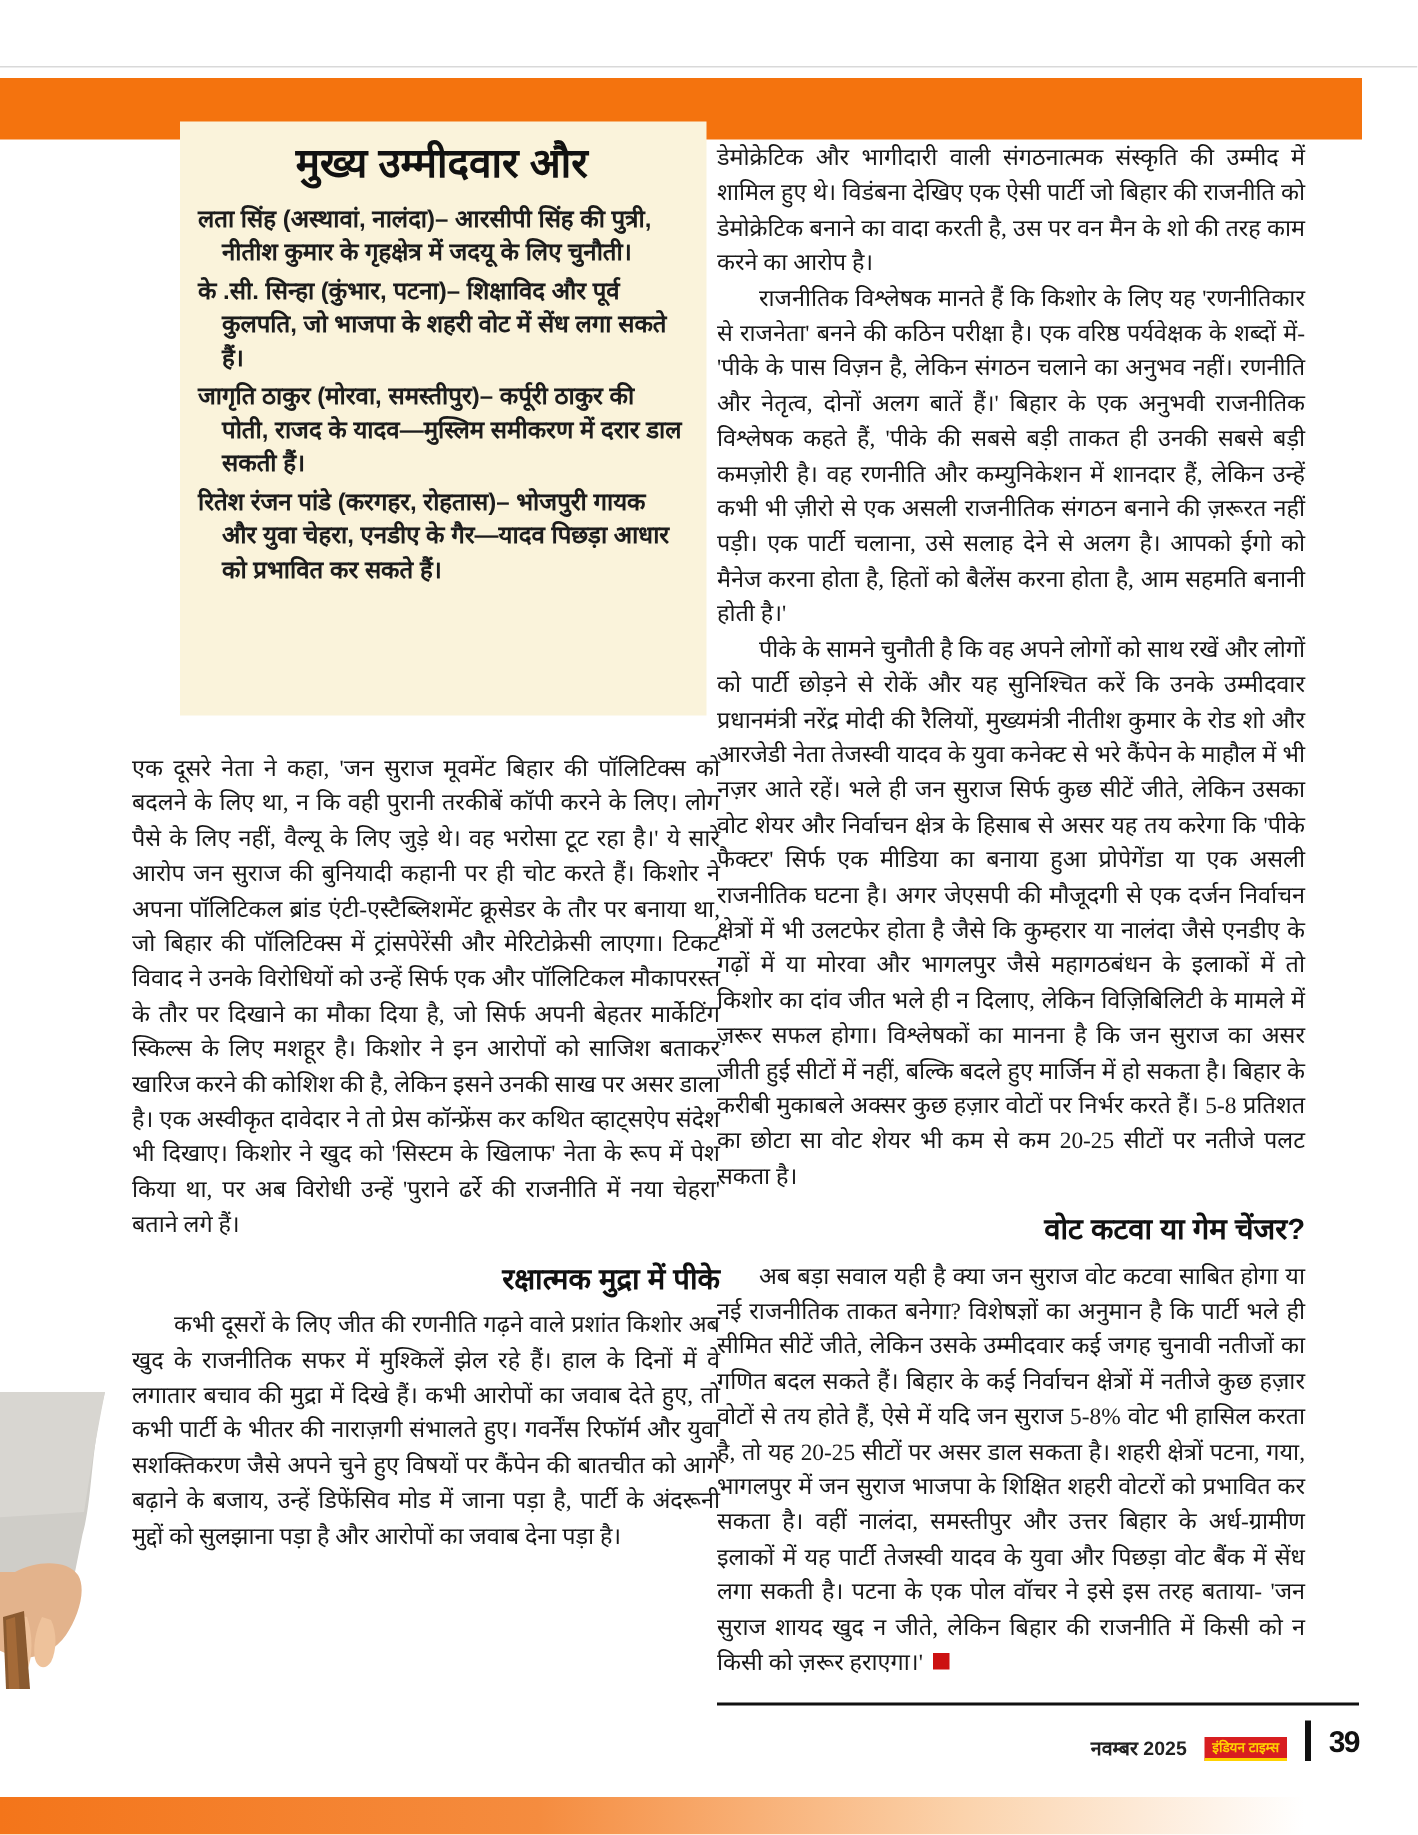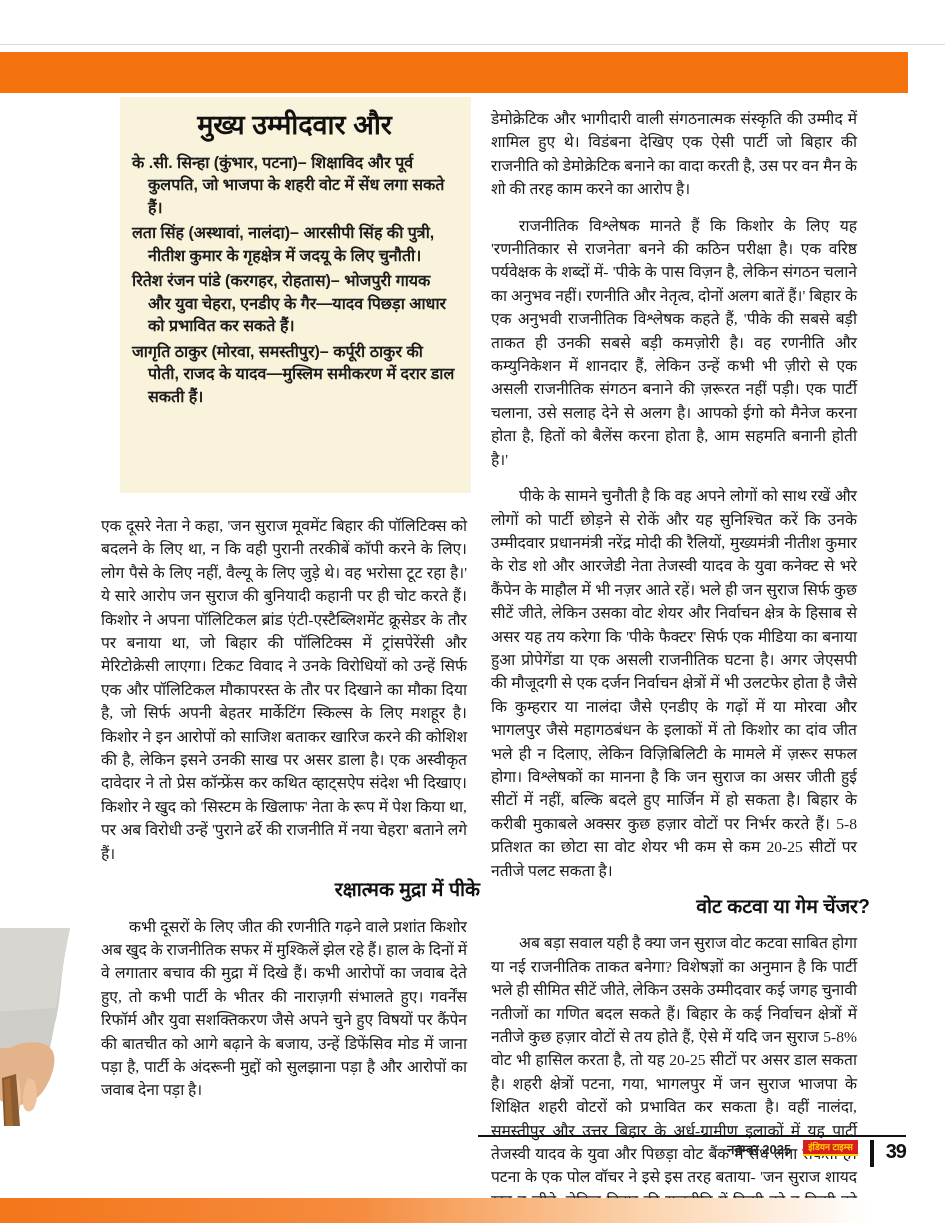--- a/index.html
+++ b/index.html
@@ -7,67 +7,67 @@
     width:945px;height:1223px;position:relative;background:#ffffff;
     font-family:"Liberation Serif","DejaVu Serif",serif;color:#181818;
     overflow:hidden;
   }
   .topline{position:absolute;left:0;top:44px;width:945px;height:1px;background:#d9d9d9;}
   .topbar{position:absolute;left:0;top:52px;width:908px;height:41px;background:var(--top-bar,#F4730E);}
   .bottomband{position:absolute;left:0;top:1198px;width:945px;height:25px;
     background:linear-gradient(90deg,#F4751A 0%,#F58C3F 38%,#FBD3AC 68%,#ffffff 92%);}
 
   
-  .infobox{position:absolute;left:120px;top:97px;width:351px;height:396px;
+  .infobox{position:absolute;left:120px;top:81px;width:351px;height:396px;
     background:var(--infobox-bg,#FAF3DB);box-sizing:border-box;padding:12px 14px 10px 12px;
     font-family:"Liberation Sans","DejaVu Sans",sans-serif;}
   .infobox h2{margin:0 0 10px 0;text-align:center;font-size:27px;line-height:1.22;
     font-weight:800;color:#111;}
   .entry{font-size:16px;line-height:22.5px;font-weight:600;color:#1c1c1c;
     padding-left:16px;text-indent:-16px;margin-bottom:3px;text-align:left;}
   .entry b{font-weight:800;}
 
   
   .col{position:absolute;width:392px;font-size:15.6px;line-height:23.4px;text-align:justify;}
   .leftcol{left:88px;top:501px;}
   .rightcol{left:478px;top:94px;}
-  .col p{margin:13px;}
+  .col p{margin:0;}
   .col p.ind{text-indent:28px;}
   .subhead{font-family:"Liberation Sans","DejaVu Sans",sans-serif;font-weight:800;
     font-size:19.5px;margin:13px 0 7px 0;text-align:right;color:#111;}
   .endmark{display:inline-block;width:11px;height:11px;background:var(--end-mark,#CC1111);
     margin-left:7px;vertical-align:baseline;}
 
   
   .footrule{position:absolute;left:478px;top:1135px;width:428px;height:2px;background:#111;}
   .footer{position:absolute;left:478px;top:1140px;width:428px;height:34px;
-    display:flex;align-items:flex-start;justify-content:flex-end;gap:12px;
+    display:flex;align-items:flex-end;justify-content:flex-end;gap:12px;
     font-family:"Liberation Sans","DejaVu Sans",sans-serif;}
   .footdate{font-size:13px;font-weight:700;color:#222;}
   .maglogo{background:var(--logo-bg,#D81E20);color:var(--logo-text-color,#FFD200);
     font-size:9px;font-weight:800;padding:3px 5px 2px 5px;line-height:1;
     border-bottom:2px solid var(--logo-text-color,#FFD200);white-space:nowrap;}
   .footdiv{width:4px;height:27px;background:#111;}
   .pagenum{font-size:20px;font-weight:800;color:#111;letter-spacing:-1px;}
 
   
   .photo{position:absolute;left:0;top:928px;width:86px;height:198px;overflow:hidden;}
 </style>
 </head>
 <body>
 
 <div class="topline"></div>
 <div class="topbar"></div>
 
 <div class="infobox">
   <h2><span>मुख्य उम्मीदवार और</span><br></h2>
+  <div class="entry"><b>लता सिंह (अस्थावां, नालंदा)–</b> <span>आरसीपी सिंह की पुत्री, नीतीश कुमार के गृहक्षेत्र में जदयू के लिए चुनौती।</span></div>
   <div class="entry"><b>के .सी. सिन्हा (कुंभार, पटना)–</b> <span>शिक्षाविद और पूर्व कुलपति, जो भाजपा के शहरी वोट में सेंध लगा सकते हैं।</span></div>
-  <div class="entry"><b>लता सिंह (अस्थावां, नालंदा)–</b> <span>आरसीपी सिंह की पुत्री, नीतीश कुमार के गृहक्षेत्र में जदयू के लिए चुनौती।</span></div>
+  <div class="entry"><b>जागृति ठाकुर (मोरवा, समस्तीपुर)–</b> <span>कर्पूरी ठाकुर की पोती, राजद के यादव—मुस्लिम समीकरण में दरार डाल सकती हैं।</span></div>
   <div class="entry"><b>रितेश रंजन पांडे (करगहर, रोहतास)–</b> <span>भोजपुरी गायक और युवा चेहरा, एनडीए के गैर—यादव पिछड़ा आधार को प्रभावित कर सकते हैं।</span></div>
-  <div class="entry"><b>जागृति ठाकुर (मोरवा, समस्तीपुर)–</b> <span>कर्पूरी ठाकुर की पोती, राजद के यादव—मुस्लिम समीकरण में दरार डाल सकती हैं।</span></div>
 </div>
 
 <div class="col rightcol">
   <p>डेमोक्रेटिक और भागीदारी वाली संगठनात्मक संस्कृति की उम्मीद में शामिल हुए थे। विडंबना देखिए एक ऐसी पार्टी जो बिहार की राजनीति को डेमोक्रेटिक बनाने का वादा करती है, उस पर वन मैन के शो की तरह काम करने का आरोप है।</p>
   <p class="ind">राजनीतिक विश्लेषक मानते हैं कि किशोर के लिए यह 'रणनीतिकार से राजनेता' बनने की कठिन परीक्षा है। एक वरिष्ठ पर्यवेक्षक के शब्दों में- 'पीके के पास विज़न है, लेकिन संगठन चलाने का अनुभव नहीं। रणनीति और नेतृत्व, दोनों अलग बातें हैं।' बिहार के एक अनुभवी राजनीतिक विश्लेषक कहते हैं, 'पीके की सबसे बड़ी ताकत ही उनकी सबसे बड़ी कमज़ोरी है। वह रणनीति और कम्युनिकेशन में शानदार हैं, लेकिन उन्हें कभी भी ज़ीरो से एक असली राजनीतिक संगठन बनाने की ज़रूरत नहीं पड़ी। एक पार्टी चलाना, उसे सलाह देने से अलग है। आपको ईगो को मैनेज करना होता है, हितों को बैलेंस करना होता है, आम सहमति बनानी होती है।'</p>
   <p class="ind">पीके के सामने चुनौती है कि वह अपने लोगों को साथ रखें और लोगों को पार्टी छोड़ने से रोकें  और यह सुनिश्चित करें कि उनके उम्मीदवार प्रधानमंत्री नरेंद्र मोदी की रैलियों, मुख्यमंत्री नीतीश कुमार के रोड शो और आरजेडी नेता तेजस्वी यादव के युवा कनेक्ट से भरे कैंपेन के माहौल में भी नज़र आते रहें। भले ही जन सुराज सिर्फ कुछ सीटें जीते, लेकिन उसका वोट शेयर और निर्वाचन क्षेत्र के हिसाब से असर यह तय करेगा कि 'पीके फैक्टर' सिर्फ एक मीडिया का बनाया हुआ प्रोपेगेंडा या एक असली राजनीतिक  घटना है। अगर जेएसपी की मौजूदगी से एक दर्जन निर्वाचन क्षेत्रों में भी उलटफेर होता है जैसे कि कुम्हरार या नालंदा जैसे एनडीए के गढ़ों में या मोरवा और भागलपुर जैसे महागठबंधन के इलाकों में तो किशोर का दांव जीत भले ही न दिलाए, लेकिन विज़िबिलिटी के मामले में ज़रूर सफल होगा। विश्लेषकों का मानना है कि जन सुराज का असर जीती हुई सीटों में नहीं, बल्कि बदले हुए मार्जिन में हो सकता है। बिहार के करीबी मुकाबले अक्सर कुछ हज़ार वोटों पर निर्भर करते हैं। 5-8 प्रतिशत का छोटा सा वोट शेयर भी कम से कम 20-25 सीटों पर नतीजे पलट सकता है।</p>
   <div class="subhead">वोट कटवा या गेम चेंजर?</div>
   <p class="ind"><span>अब बड़ा सवाल यही है क्या जन सुराज वोट कटवा साबित होगा या नई राजनीतिक ताकत बनेगा? विशेषज्ञों का अनुमान है कि पार्टी भले ही सीमित सीटें जीते, लेकिन उसके उम्मीदवार कई जगह चुनावी नतीजों का गणित बदल सकते हैं। बिहार के कई निर्वाचन क्षेत्रों में नतीजे कुछ हज़ार वोटों से तय होते हैं, ऐसे में यदि जन सुराज 5-8% वोट भी हासिल करता है, तो यह 20-25 सीटों पर असर डाल सकता है। शहरी क्षेत्रों पटना, गया, भागलपुर में जन सुराज भाजपा के शिक्षित शहरी वोटरों को प्रभावित कर सकता है। वहीं नालंदा, समस्तीपुर और उत्तर बिहार के अर्ध-ग्रामीण इलाकों में यह पार्टी तेजस्वी यादव के युवा और पिछड़ा वोट बैंक में सेंध लगा सकती है। पटना के एक पोल वॉचर ने इसे इस तरह बताया- 'जन सुराज शायद खुद न जीते, लेकिन बिहार की राजनीति में किसी को न किसी को ज़रूर हराएगा।'</span><span class="endmark"></span></p>
 </div>
 

